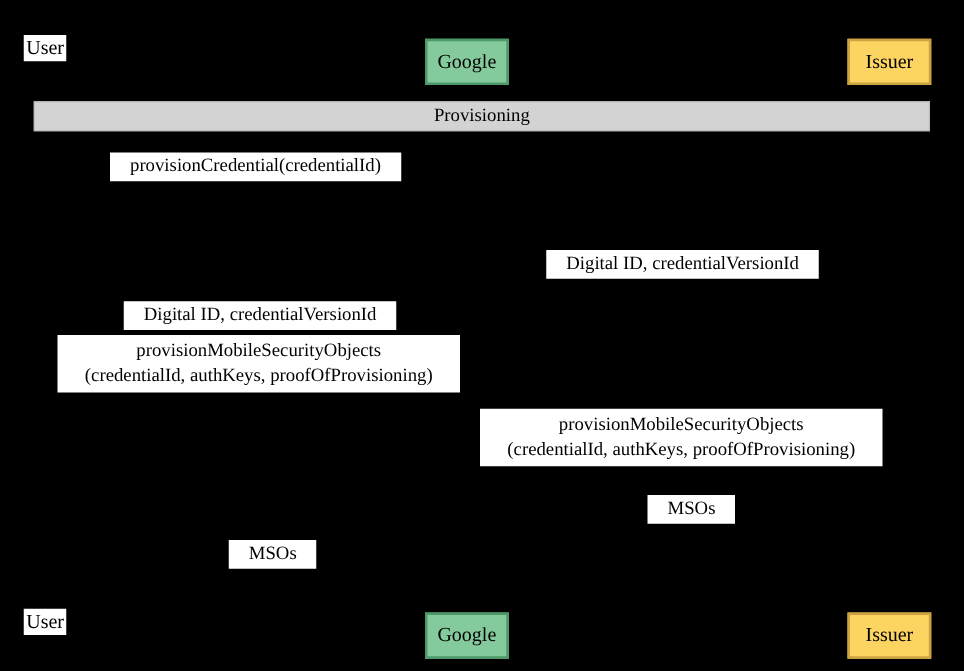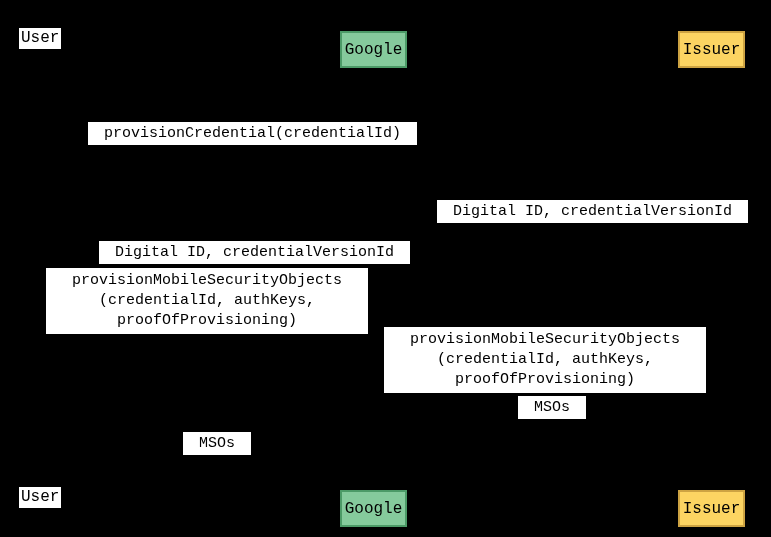--- a/index.html
+++ b/index.html
@@ -1,19 +1,19 @@
 <!DOCTYPE html>
 <html style="--background: #000000; --text: #000000; --label-bg: #ffffff; --google-fill: #85ca9c; --google-border: #4c9a67; --issuer-fill: #fcd462; --issuer-border: #cda342; --phase-fill: #d3d3d3; --phase-border: #bdbdbd;"><head>
 <meta charset="utf-8">
 <style>
   html,body{margin:0;padding:0;background:#000;}
   .stage{
     position:relative;width:771px;height:537px;overflow:hidden;
     background:var(--background,#000);
-    font-family:Liberation Mono, monospace;
+    font-family:Liberation Serif, serif;
   }
   .actor-label{
     position:absolute;background:var(--label-bg,#fff);color:var(--text,#000);
     font-size:16px;line-height:21px;padding:0 2px;white-space:nowrap;
   }
   .actor-box{
     position:absolute;box-sizing:border-box;width:67px;height:37px;
     display:flex;align-items:center;justify-content:center;
     font-size:16px;color:var(--text,#000);border:2px solid transparent;white-space:nowrap;margin-top:10px;
   }
@@ -33,20 +33,21 @@
 </style>
 </head>
 <body>
 
 <div class="stage">
 
   <div class="actor-label" style="left:19px;top:28px">User</div>
   <div class="actor-box google" style="left:340px;top:21px">Google</div>
   <div class="actor-box issuer" style="left:678px;top:21px">Issuer</div>
 
+  <div class="phase-bar">Provisioning</div>
 
   <div class="msg" style="left:88px;top:122px">provisionCredential(credentialId)</div>
   <div class="msg" style="left:437px;top:200px">Digital ID, credentialVersionId</div>
   <div class="msg" style="left:99px;top:241px">Digital ID, credentialVersionId</div>
   <div class="msg two" style="left:46px;top:268px;width:322px">provisionMobileSecurityObjects
 (credentialId, authKeys, proofOfProvisioning)</div>
   <div class="msg two" style="left:384px;top:327px;width:322px">provisionMobileSecurityObjects
 (credentialId, authKeys, proofOfProvisioning)</div>
   <div class="msg" style="left:518px;top:396px">MSOs</div>
   <div class="msg" style="left:183px;top:432px">MSOs</div>

